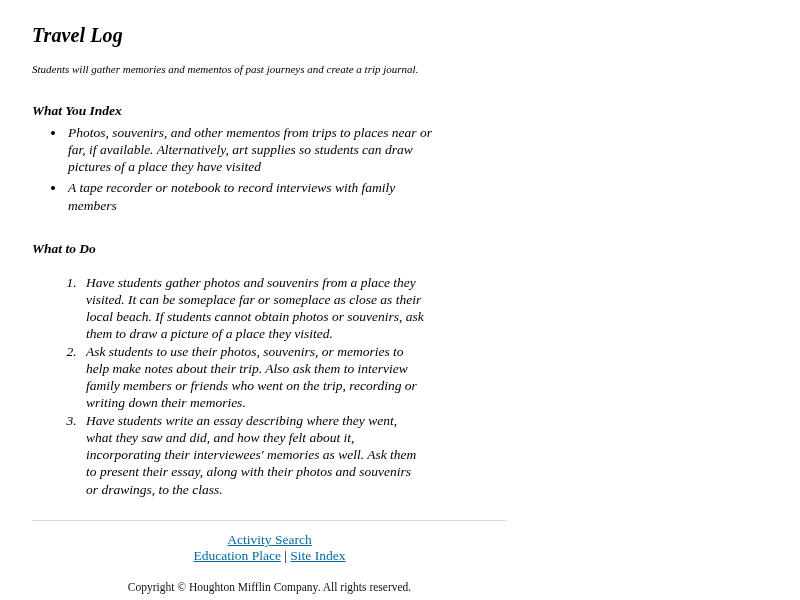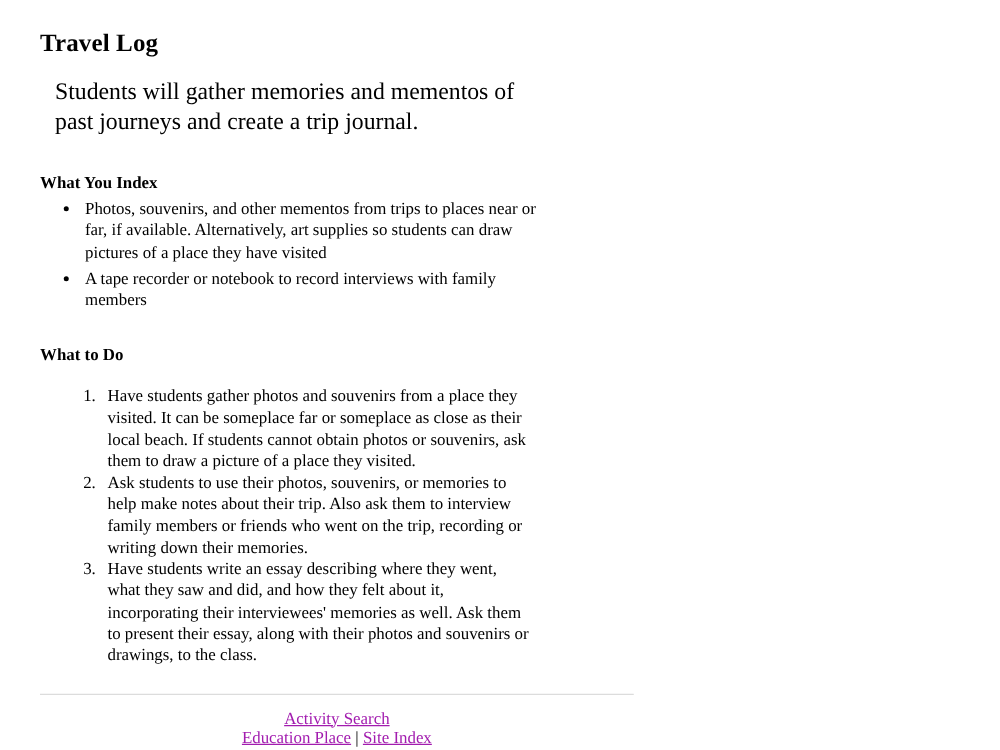--- a/index.html
+++ b/index.html
@@ -14,37 +14,38 @@
     color: #000000;
     overflow: hidden;
   }
   .page {
     padding: 22px 0 0 32px;
     width: 768px;
     box-sizing: border-box;
   }
   .content {
     width: 410px;
+    font-style: italic;
   }
   .page-title {
     font-size: 20px;
     font-weight: bold;
     margin: 0 0 0 0;
     line-height: 1.35;
     letter-spacing: 0.1px;
   }
   .subtitle {
     font-size: 16px;
     font-weight: bold;
     margin: 14px 0 0 0;
     line-height: 1.35;
   }
   .intro {
-    font-size: 19px;
-    margin: 13px 0 0 12px;
+    font-size: 11px;
+    margin: 13px 0 0 0;
     line-height: 1.28;
   }
   .section-heading {
     font-size: 13.5px;
     font-weight: bold;
     margin: 26px 0 0 0;
     line-height: 1.3;
   }
   ul.need-list {
     margin: 0;
@@ -80,21 +81,21 @@
     width: 475px;
   }
   .footer-links {
     text-align: center;
     font-size: 13.5px;
     line-height: 1.18;
     margin-top: 11px;
     width: 475px;
   }
   .footer-links a {
-    color: #a21caf;
+    color: #0369a1;
     text-decoration: underline;
   }
   .sep {
     color: #000000;
   }
   .copyright {
     text-align: center;
     font-size: 11.5px;
     margin-top: 17px;
     width: 475px;

